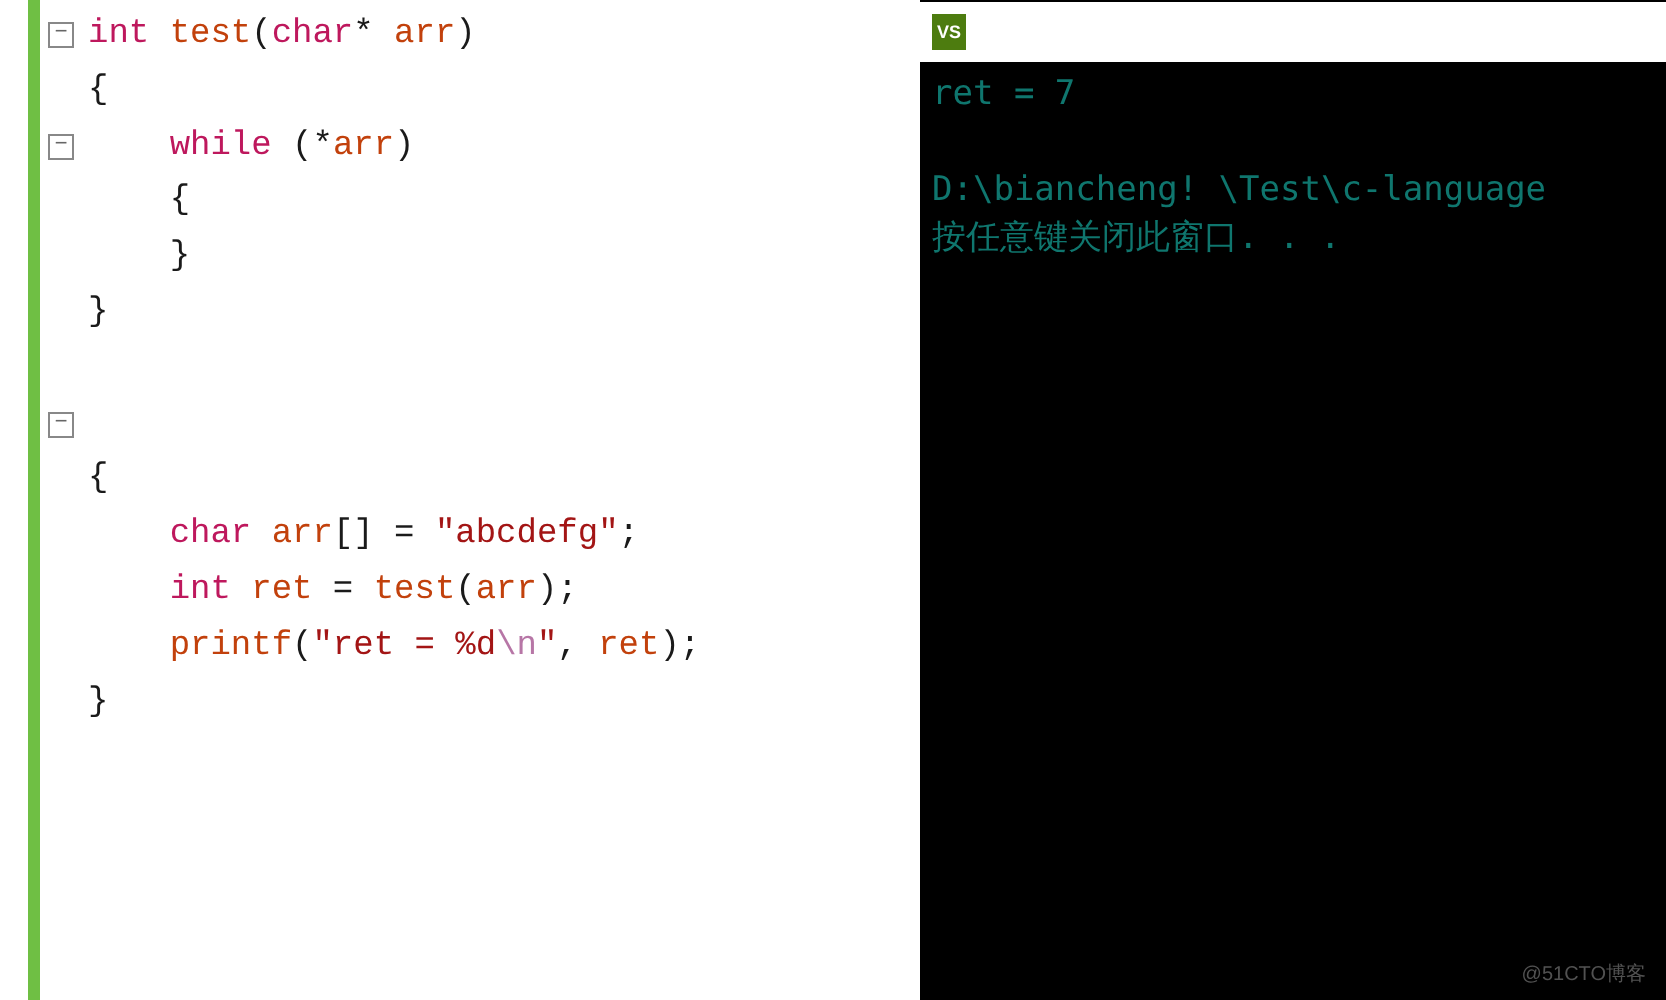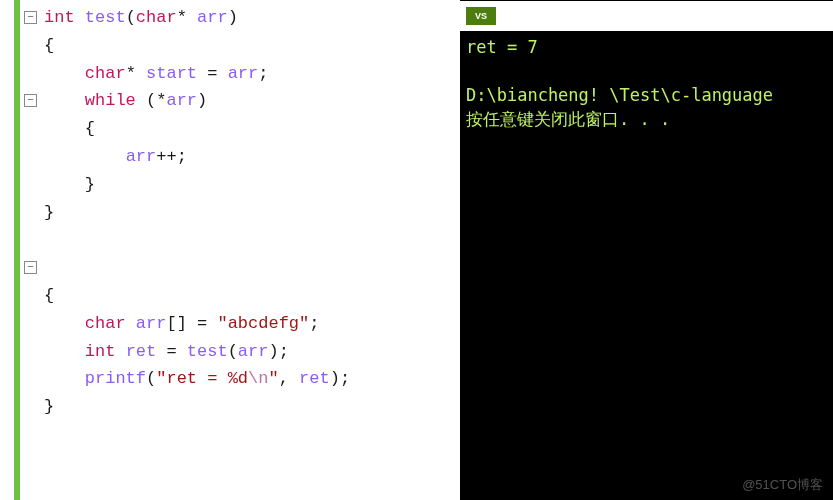--- a/index.html
+++ b/index.html
@@ -53,21 +53,21 @@
       border: 1px solid #888;
       background: #fff;
       top: 7px;
       font-size: 11px;
       line-height: 11px;
       text-align: center;
       color: #666;
       cursor: pointer;
     }
     .kw { color: #be185d; }
-    .ident { color: #8b5cf6; }
+    .ident { color: #c2410c; }
     .paren { color: #1a1a1a; }
     .op { color: #1a1a1a; }
     .str { color: #a31515; }
     .esc { color: #b776a6; }
     .console-pane {
       flex: 1;
       height: 500px;
       background: #000;
       display: flex;
       flex-direction: column;
@@ -78,62 +78,60 @@
       height: 30px;
       display: flex;
       align-items: center;
       padding-left: 6px;
       gap: 6px;
       font-family: 'Segoe UI', 'Microsoft YaHei', sans-serif;
       font-size: 14px;
       color: #000;
     }
     .vs-icon {
-      width: 30px;
+      width: 17px;
       height: 18px;
       background: #4d7c0f;
       color: #fff;
       font-size: 9px;
       font-weight: bold;
       display: flex;
       align-items: center;
       justify-content: center;
       font-family: sans-serif;
     }
     .console-body {
       flex: 1;
-      color: #bef264;
+      color: #0f766e;
       font-family: 'SimSun', 'NSimSun', Consolas, monospace;
       font-size: 17px;
       padding: 4px 6px;
       line-height: 24px;
       white-space: pre;
     }
     .watermark {
       position: absolute;
       right: 10px;
       bottom: 6px;
       color: #888;
-      font-size: 13px;
+      font-size: 10px;
       font-family: sans-serif;
       opacity: 0.6;
     }
   </style>
 </head>
 <body>
 
 <div class="editor-pane">
   <div class="gutter-green"></div>
   <div class="code-area" id="code-area">
       <div class="code-line"><div class="fold-box">−</div><span><span class="kw">int</span><span class="paren"> </span><span class="ident">test</span><span class="paren">(</span><span class="kw">char</span><span class="op">* </span><span class="ident">arr</span><span class="paren">)</span></span></div>
       <div class="code-line"><span><span class="paren">{</span></span></div>
-      <div class="code-line"><span>    <span class="kw">char</span><span class="op">* </span><span class="ident">start</span><span class="op"> = </span><span class="ident">arr</span><span class="paren">;</span></span></div>
       <div class="code-line"><div class="fold-box">−</div><span>    <span class="kw">while</span><span class="paren"> (</span><span class="op">*</span><span class="ident">arr</span><span class="paren">)</span></span></div>
       <div class="code-line"><span>    <span class="paren">{</span></span></div>
-      <div class="code-line"><span>        <span class="ident">arr</span><span class="op">++</span><span class="paren">;</span></span></div>
       <div class="code-line"><span>    <span class="paren">}</span></span></div>
       <div class="code-line"><span><span class="paren">}</span></span></div>
       <div class="code-line"></div>
       <div class="code-line"><div class="fold-box">−</div></div>
       <div class="code-line"><span><span class="paren">{</span></span></div>
       <div class="code-line"><span>    <span class="kw">char</span><span class="paren"> </span><span class="ident">arr</span><span class="paren">[] = </span><span class="str">"abcdefg"</span><span class="paren">;</span></span></div>
       <div class="code-line"><span>    <span class="kw">int</span><span class="paren"> </span><span class="ident">ret</span><span class="op"> = </span><span class="ident">test</span><span class="paren">(</span><span class="ident">arr</span><span class="paren">);</span></span></div>
       <div class="code-line"><span>    <span class="ident">printf</span><span class="paren">(</span><span class="str">"ret = %d</span><span class="esc">\n</span><span class="str">"</span><span class="paren">, </span><span class="ident">ret</span><span class="paren">);</span></span></div>
       <div class="code-line"><span><span class="paren">}</span></span></div>
     </div>

